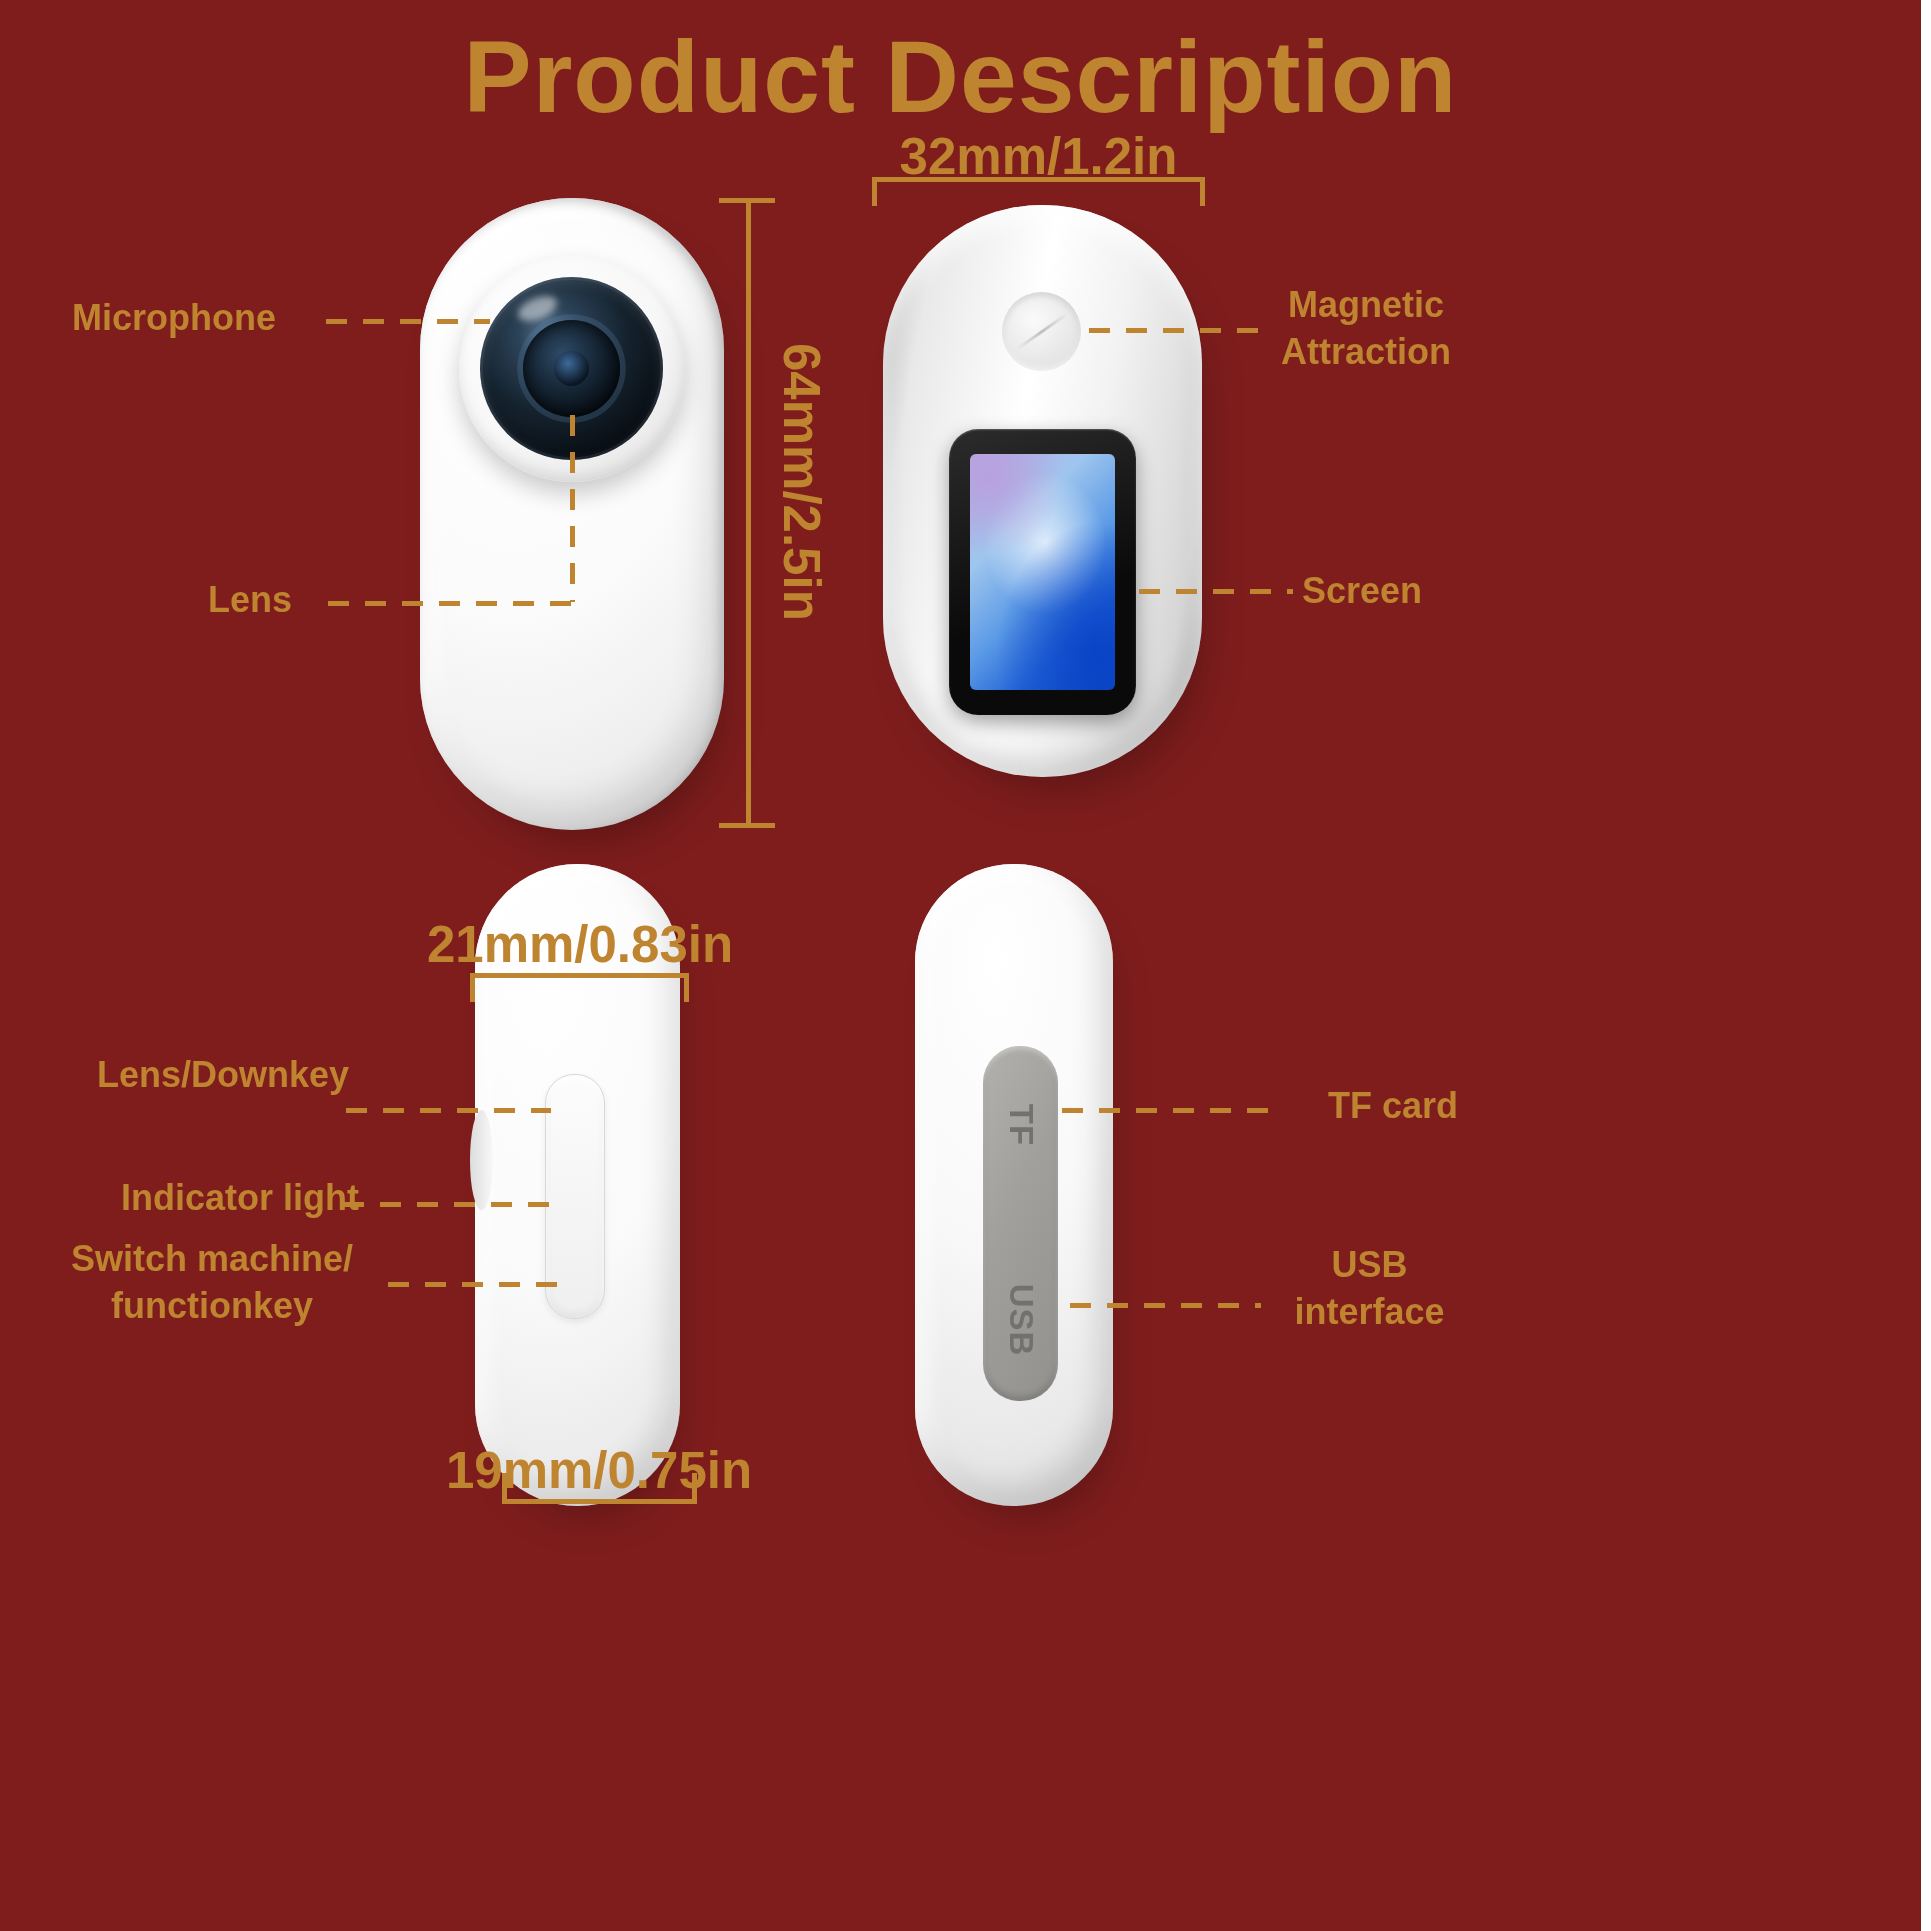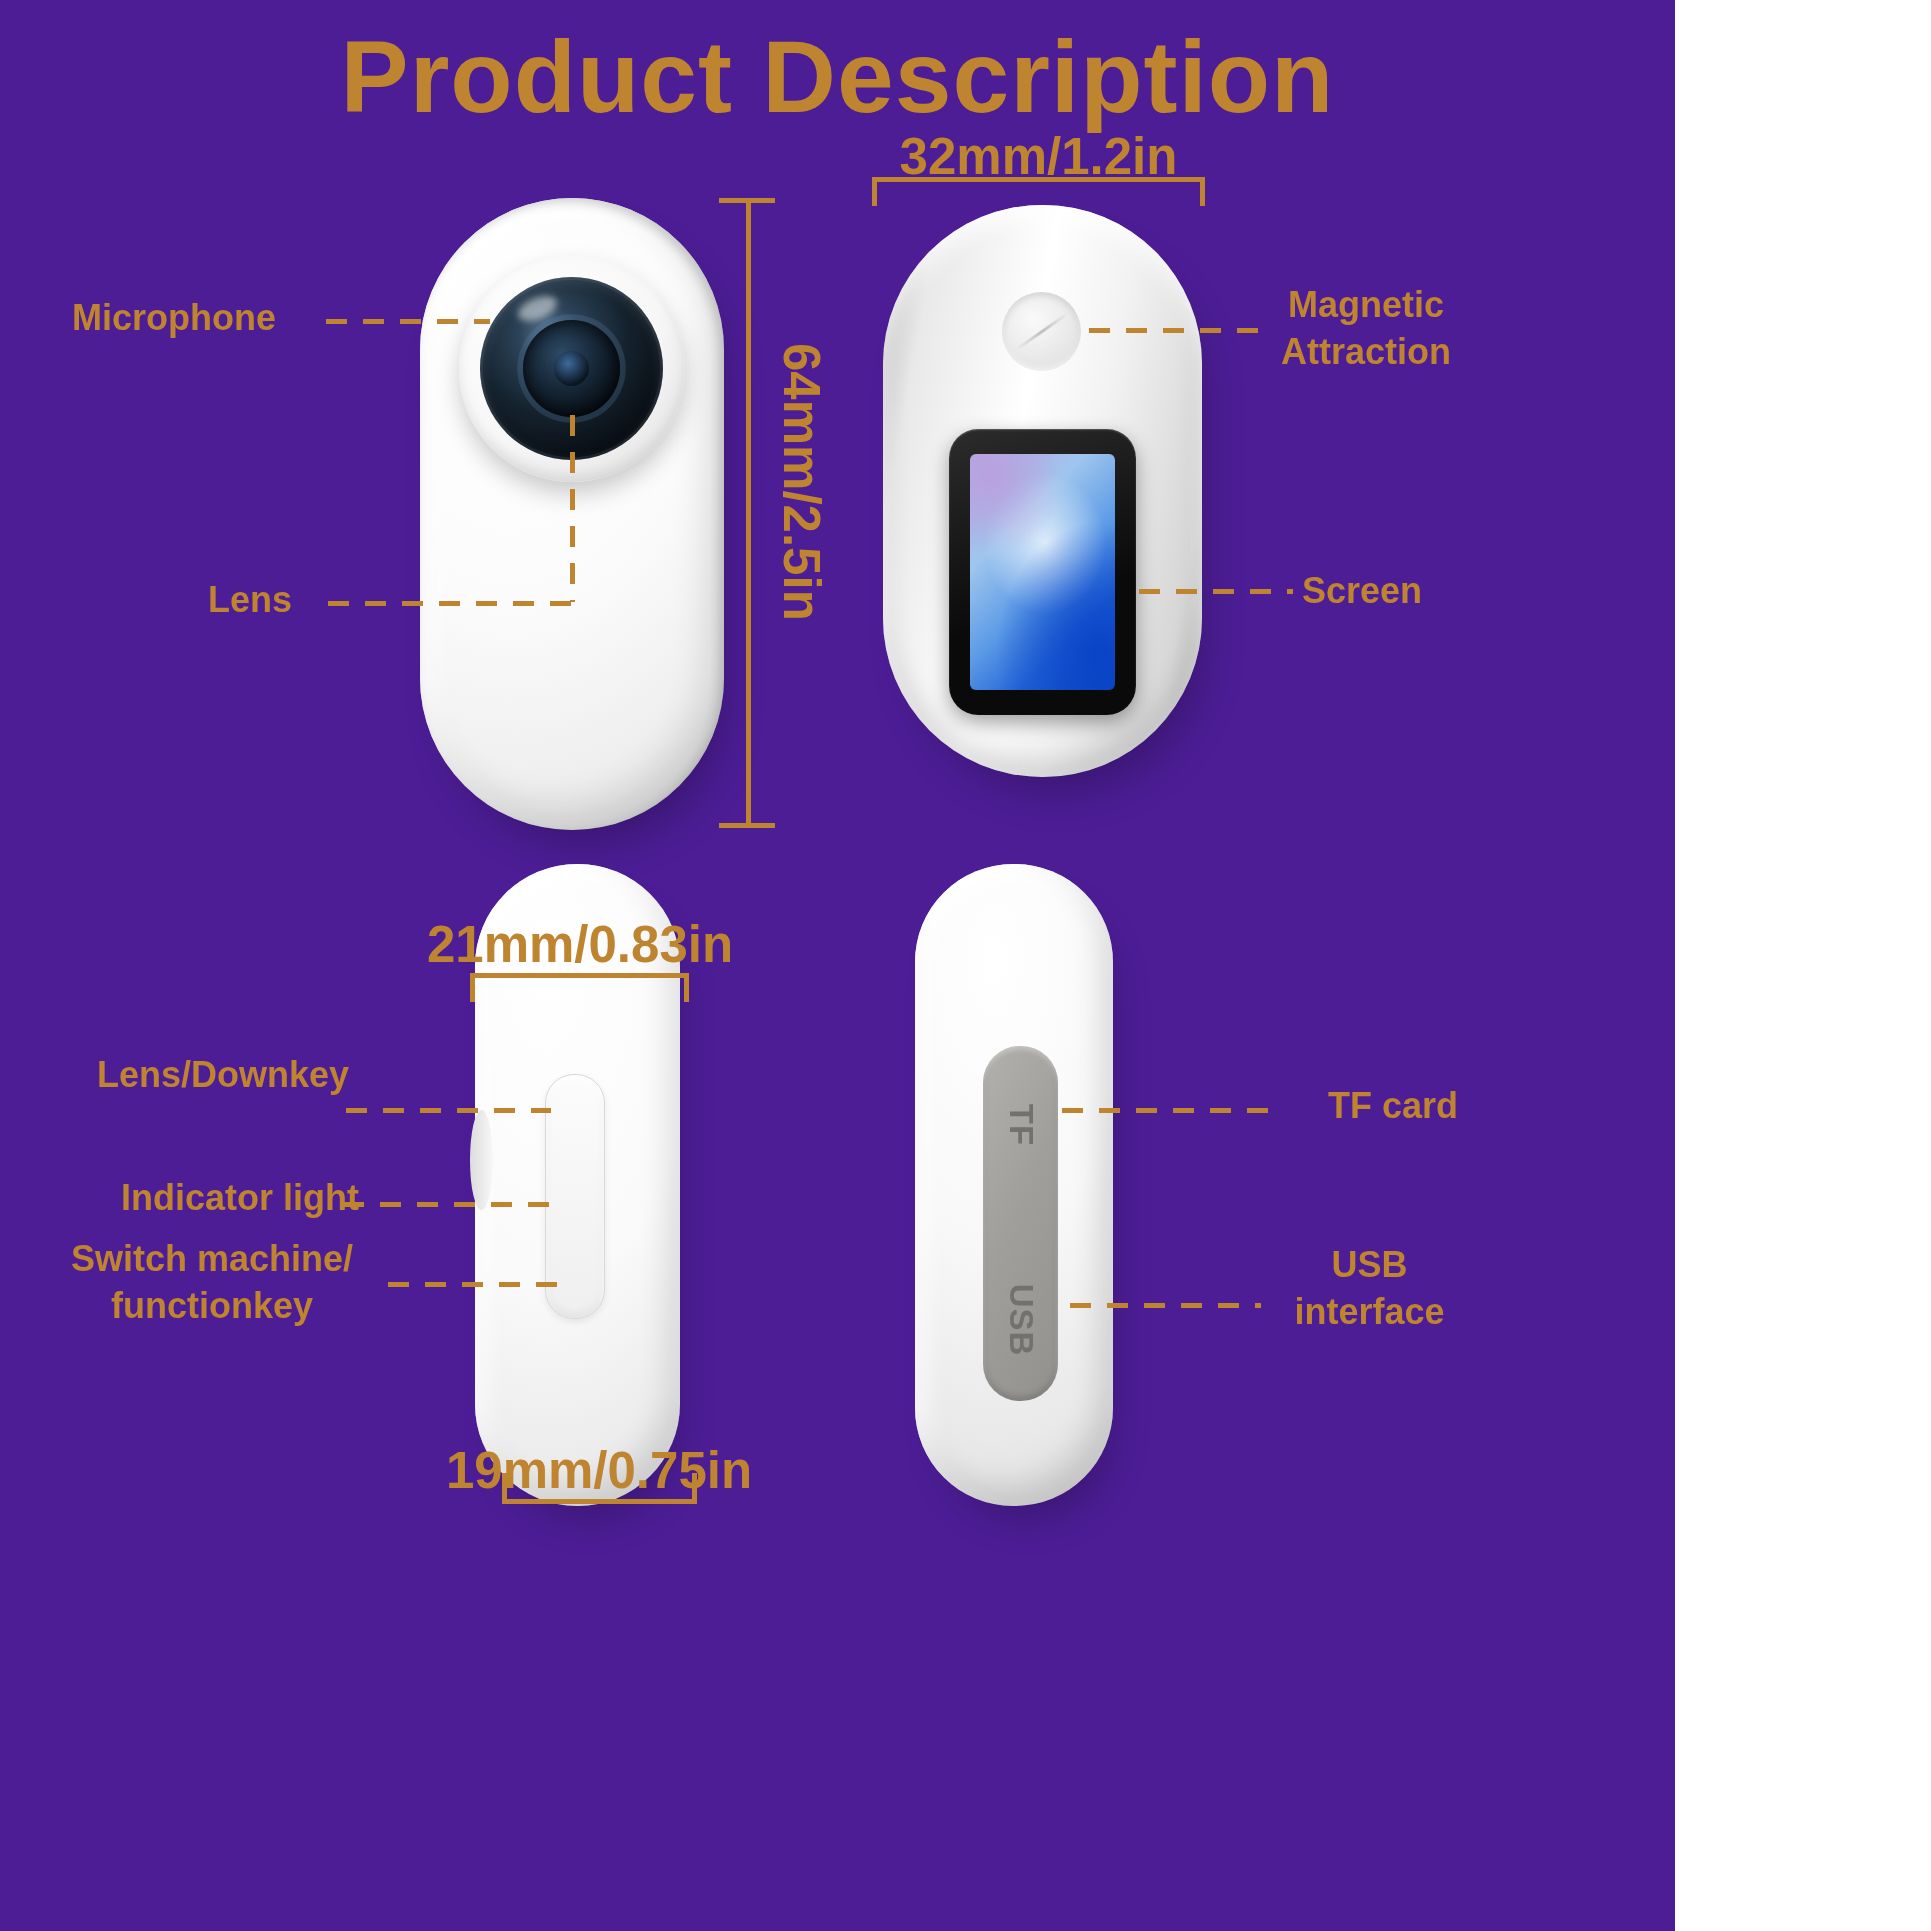--- a/index.html
+++ b/index.html
@@ -1,19 +1,19 @@
 <!DOCTYPE html>
 <html><head>
 <meta charset="utf-8">
 <style>
   :root { --accent: #bf8430; }
   html, body { margin: 0; padding: 0; background: #ffffff; }
   .canvas {
-    position: relative; width: 1675px; height: 1931px;
-    background: #4c1d95; overflow: hidden;
+    position: relative; width: 1921px; height: 1931px;
+    background: #7f1d1d; overflow: hidden;
     font-family: "Liberation Sans", sans-serif;
   }
   .title {
     position: absolute; top: 19.3px; left: 0; width: 100%;
     text-align: center; font-size: 102px; font-weight: bold;
     color: var(--accent); letter-spacing: 1px;
   }
   .label {
     position: absolute; font-size: 36px; font-weight: bold;
     color: var(--accent); line-height: 1.3; white-space: pre-line;

